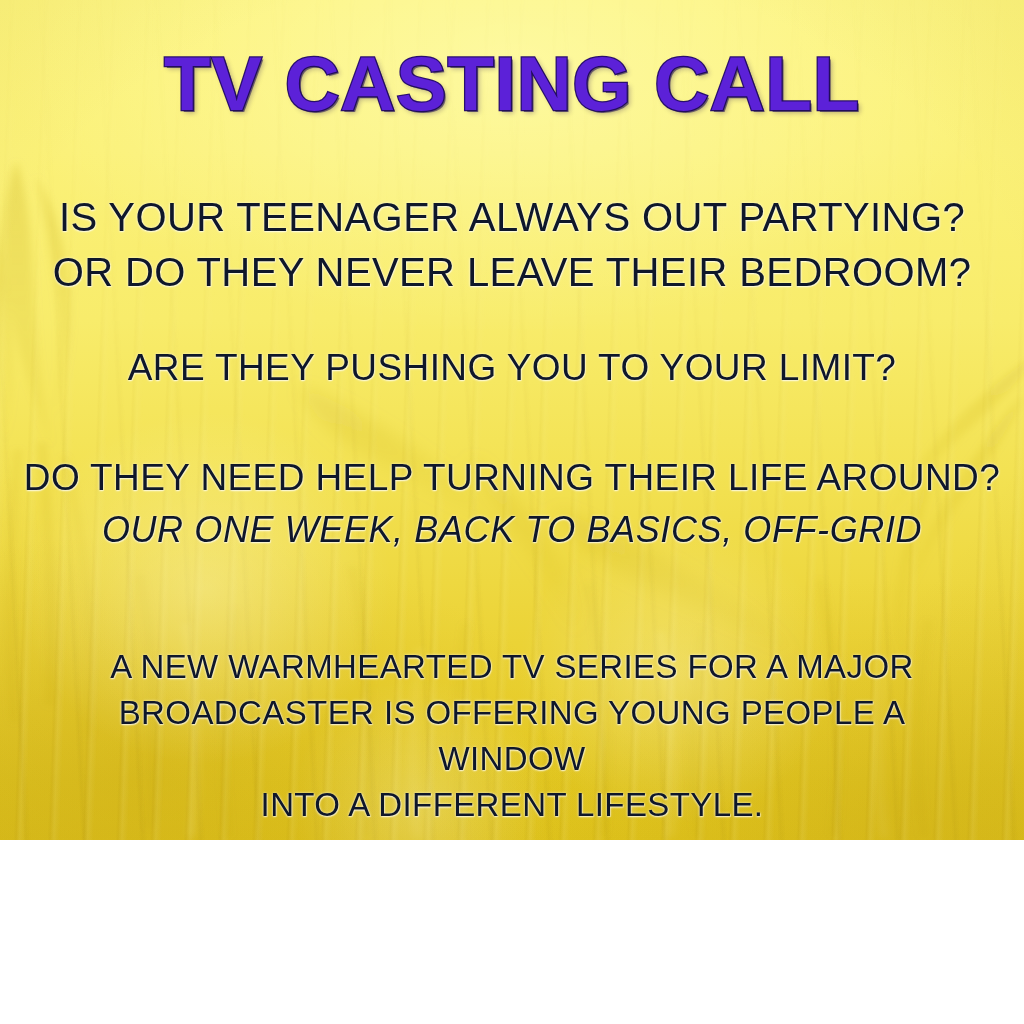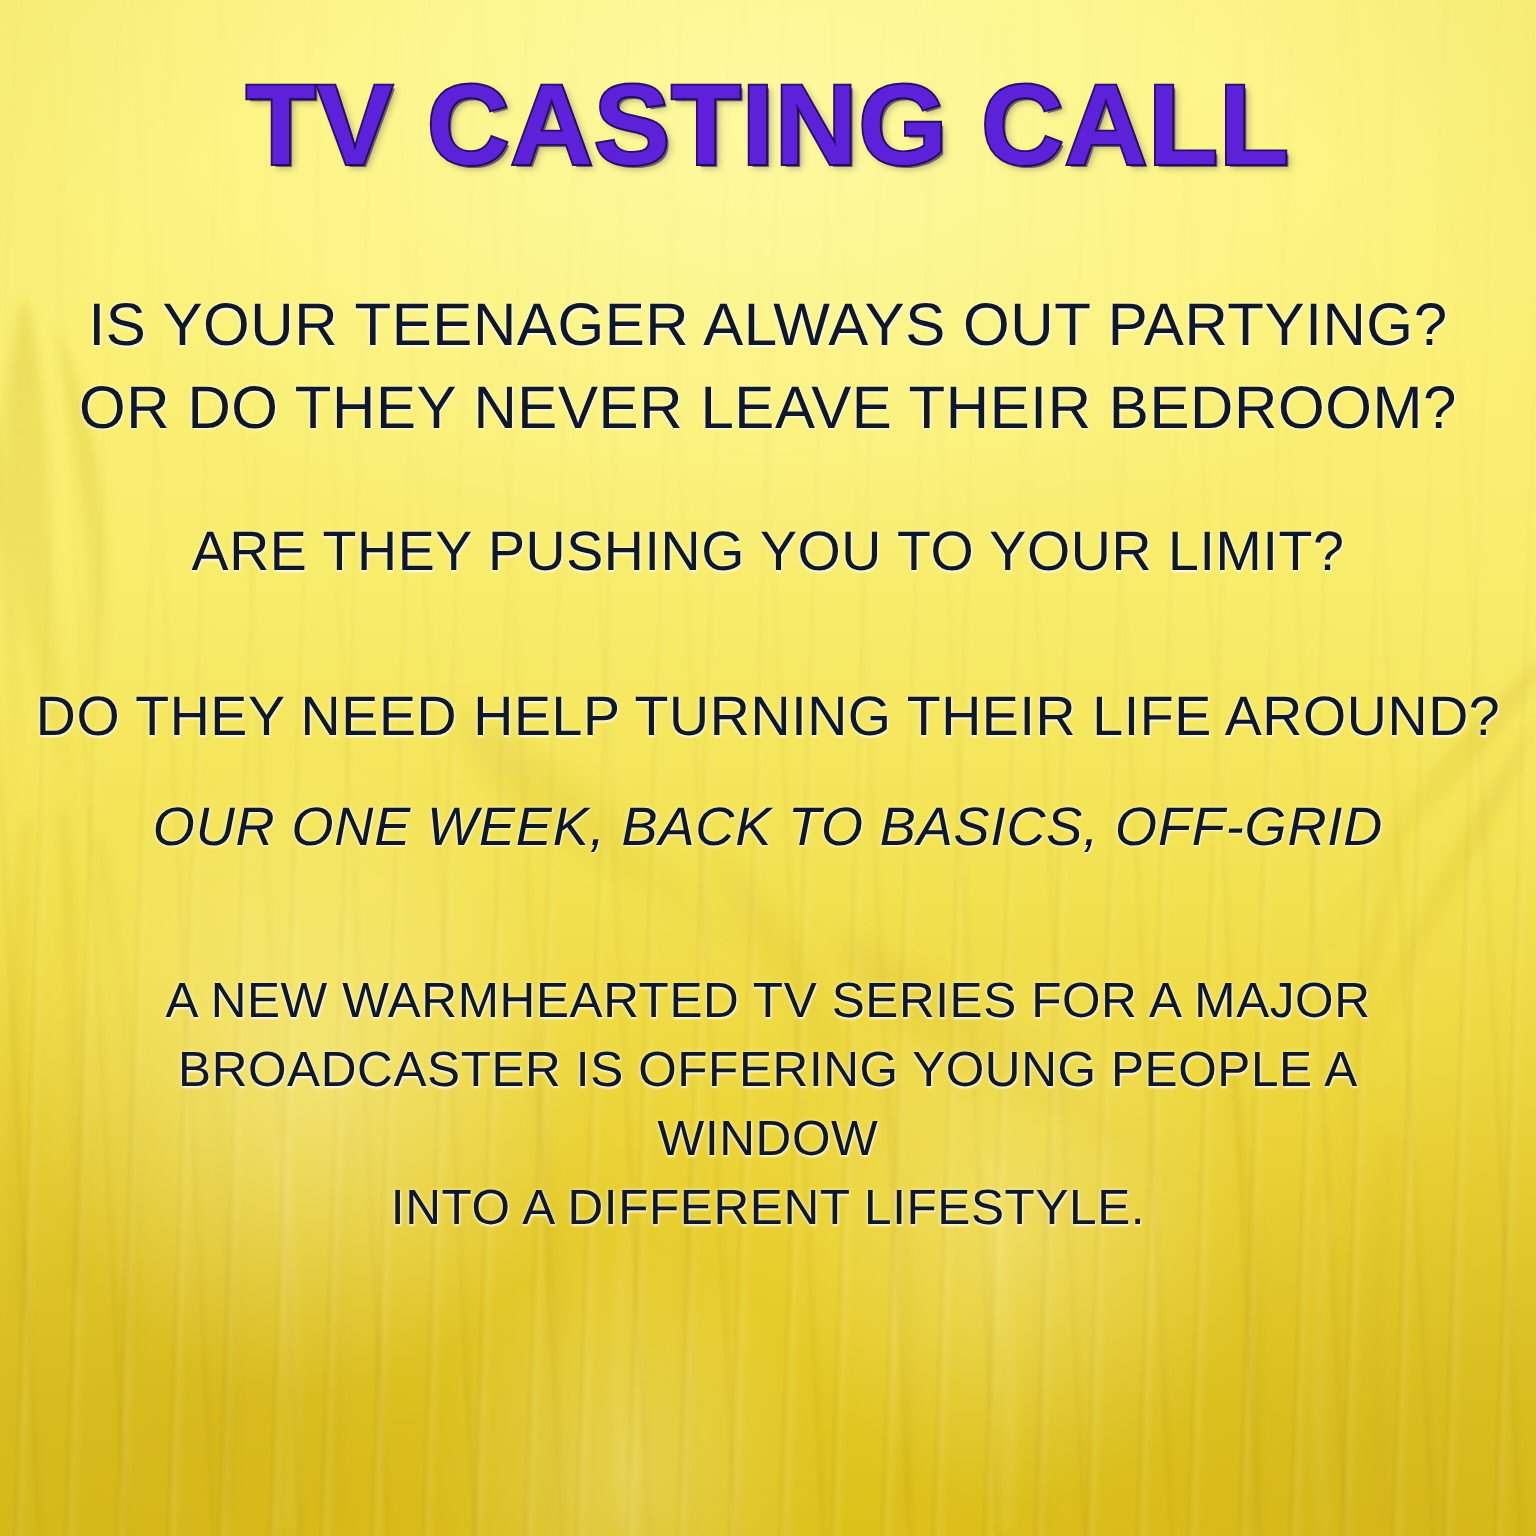--- a/index.html
+++ b/index.html
@@ -4,21 +4,21 @@
 <title>TV Casting Call Poster</title>
 <style>
   html, body {
     margin: 0;
     padding: 0;
     background: #ffffff;
   }
   #poster {
     position: relative;
     width: 1024px;
-    height: 1024px;
+    height: 840px;
     overflow: hidden;
     font-family: "Liberation Sans", "DejaVu Sans", sans-serif;
     background: #FBF279;
     -webkit-font-smoothing: antialiased;
   }
 
   
   .bg-layer {
     position: absolute;
     inset: 0;
@@ -109,21 +109,21 @@
     letter-spacing: 0.4px;
     text-shadow:
       0 0 3px rgba(255,255,255,0.62),
       0 1px 2px rgba(255,255,255,0.55),
       1px 1px 0 rgba(255,255,255,0.30);
   }
 
   .q1      { top: 190px; font-size: 40px; line-height: 55px; }
   .q2      { top: 343px; font-size: 37px; line-height: 50px; }
   .q3      { top: 453px; font-size: 37px; line-height: 50px; }
-  .pitch   { top: 523px; font-size: 36px; line-height: 55px; font-style: italic; letter-spacing: 0.6px; }
+  .pitch   { top: 502px; font-size: 36px; line-height: 55px; font-style: italic; letter-spacing: 0.6px; }
   .about   { top: 644px; font-size: 33px; line-height: 46px; padding: 0 71px; }
 
   
   .paid-wrap {
     position: absolute;
     top: 798px;
     left: 0;
     right: 0;
     padding: 0 30px;
     font-size: 26px;

